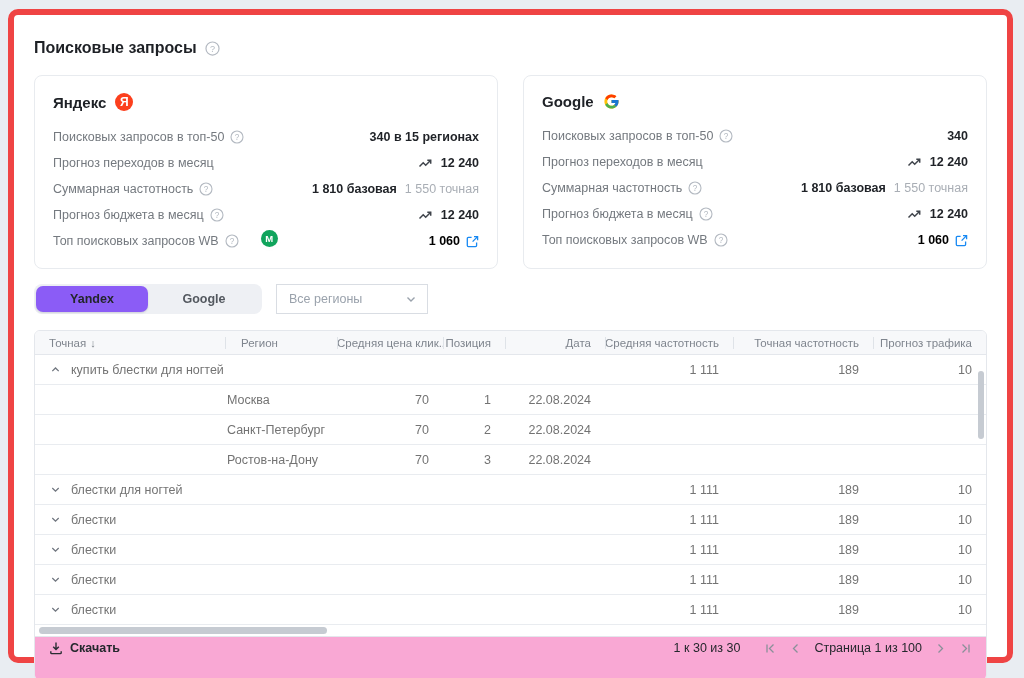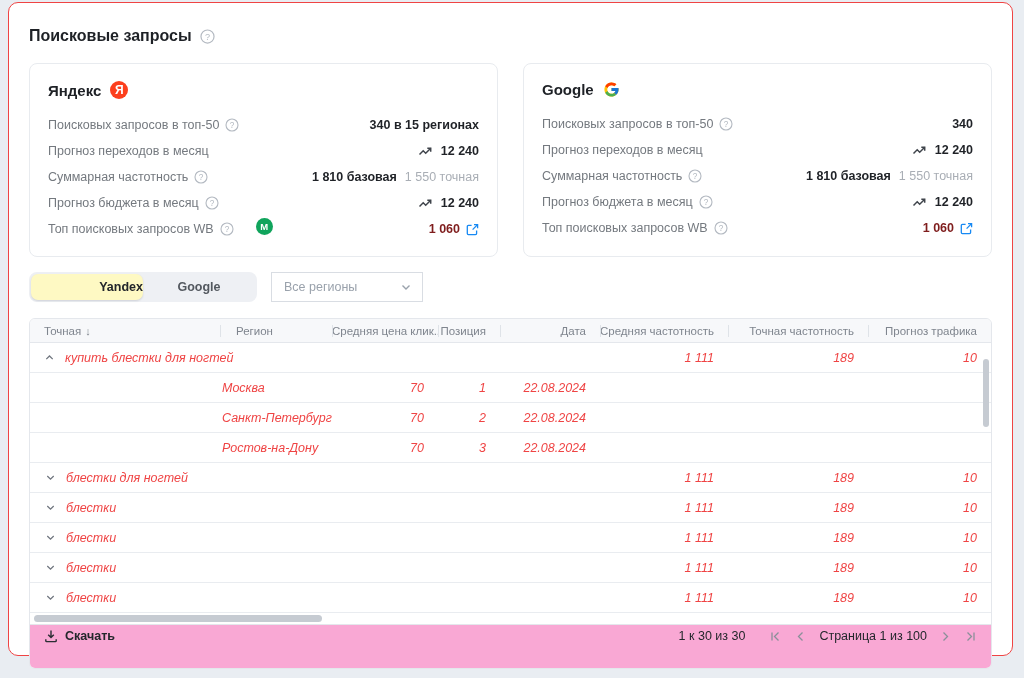--- a/index.html
+++ b/index.html
@@ -3,64 +3,64 @@
 <meta charset="utf-8">
 <style>
   html,body{margin:0;padding:0;}
   body{
     width:1024px;height:678px;overflow:hidden;position:relative;
     background:#e9edf2;
     font-family:"Liberation Sans","DejaVu Sans",sans-serif;
     color:#26292e;
   }
   .panel{
-    position:absolute;left:8px;top:2px;width:1005px;height:654px;
-    background:#fff;border:1px solid #ef4444;border-radius:10px;
+    position:absolute;left:8px;top:9px;width:1005px;height:654px;
+    background:#fff;border:6px solid #ef4444;border-radius:10px;
     box-sizing:border-box;padding:18px 20px 16px;
   }
   
   .title-row{display:flex;align-items:center;gap:8px;margin:6px 0 18px;}
   .page-title{font-size:16px;font-weight:700;color:#1e2126;margin:0;}
   .qi{color:#b3b9c1;flex:0 0 auto;display:inline-flex;}
   
   .cards{display:flex;gap:25px;}
   .card{flex:1;border:1px solid #e8ebef;border-radius:8px;padding:14px 18px 14px;box-sizing:border-box;}
   .card-title{display:flex;align-items:center;gap:9px;font-size:15px;font-weight:700;color:#1e2126;margin:3px 0 13px;}
   .metric{display:flex;justify-content:space-between;align-items:center;height:26px;font-size:12.5px;}
   .mleft{display:flex;align-items:center;gap:6px;color:#74797f;}
   .mright{display:flex;align-items:center;gap:8px;}
   .cval{font-weight:700;color:#1f2227;}
   .cmut{color:#a9aeb5;font-weight:400;}
-  .clink{color:#7f1d1d;font-weight:700;display:inline-flex;gap:6px;align-items:center;cursor:pointer;text-decoration:none;}
+  .clink{color:#000000;font-weight:700;display:inline-flex;gap:6px;align-items:center;cursor:pointer;text-decoration:none;}
   .ylogo{width:18px;height:18px;border-radius:50%;background:#fc3f1d;color:#fff;font-size:12px;font-weight:700;
          display:inline-flex;align-items:center;justify-content:center;}
   .mbadge{width:17px;height:17px;border-radius:50%;background:#10a45c;color:#fff;font-size:9.5px;font-weight:700;
           display:inline-flex;align-items:center;justify-content:center;margin-left:16px;
           box-shadow:0 0 0 3px rgba(255,255,255,.95),0 1px 3px rgba(0,0,0,.28);transform:translateY(-3px);}
   
   .controls{display:flex;gap:14px;margin:15px 0 16px;align-items:center;}
   .tabs{display:flex;background:#eef0f4;border-radius:8px;padding:2px;}
   .tab{width:112px;height:26px;display:flex;align-items:center;justify-content:center;
        font-size:12.5px;font-weight:600;color:#53585f;border-radius:7px;cursor:pointer;}
-  .tab.active{background:#fef9c3;color:#23262b;box-shadow:0 1px 2px rgba(20,30,50,.14);font-weight:700;justify-content:flex-end;}
+  .tab.active{background:#8b5cf6;color:#23262b;box-shadow:0 1px 2px rgba(20,30,50,.14);font-weight:700;}
   .select{width:152px;height:30px;border:1px solid #d9dde3;border-radius:0;background:#fff;
           display:flex;align-items:center;justify-content:space-between;padding:0 10px 0 12px;
           font-size:12.5px;color:#9aa2ac;box-sizing:border-box;cursor:pointer;}
   
   .table-wrap{position:relative;border:1px solid #e4e7ec;border-radius:6px;overflow:hidden;background:#fff;}
   .grid-cols{display:grid;grid-template-columns:190px 112px 106px 62px 100px 128px 140px 1fr;align-items:center;}
   .thead{background:#f7f8fa;height:23px;border-bottom:1px solid #e4e7ec;}
   .th{font-size:11.5px;color:#7f858e;position:relative;white-space:nowrap;overflow:hidden;cursor:pointer;}
   .th.right{text-align:right;padding-right:14px;}
   .th.c-query{padding-left:14px;}
   .th.c-region{padding-left:16px;}
   .th:not(:first-child)::before{content:'';position:absolute;left:0;top:50%;transform:translateY(-50%);
       width:1px;height:12px;background:#dfe3e8;}
   .sort{color:#7f858e;font-size:11px;margin-left:4px;}
-  .tr{height:29px;border-bottom:1px solid #e9ecf0;background:#fff;font-size:12.5px;color:#ef4444;cursor:default;font-style:italic;}
+  .tr{height:29px;border-bottom:1px solid #e9ecf0;background:#fff;font-size:12.5px;color:#737373;cursor:default;}
   .td{white-space:nowrap;overflow:visible;}
   .td.num{text-align:right;padding-right:14px;}
   .td.c-query{padding-left:14px;display:flex;gap:10px;align-items:center;}
   .td.c-region{padding-left:2px;}
   .chev{color:#70767f;display:inline-flex;width:12px;justify-content:center;cursor:pointer;}
   .hscroll{height:11px;position:relative;background:#fff;}
   .hthumb{position:absolute;left:4px;top:2px;width:288px;height:7px;border-radius:4px;background:#c6cbd2;cursor:pointer;}
   .vthumb{position:absolute;right:2px;top:40px;width:6px;height:68px;border-radius:3px;background:#c6cbd2;cursor:pointer;}
   .tfoot{height:35px;border-top:1px solid #e4e7ec;display:flex;align-items:flex-start;justify-content:space-between;padding:4px 14px;background:#f9a8d4;}
   .dl{display:flex;align-items:center;gap:7px;font-size:12.5px;font-weight:700;color:#24272c;cursor:pointer;background:none;border:none;padding:0;font-family:inherit;}

